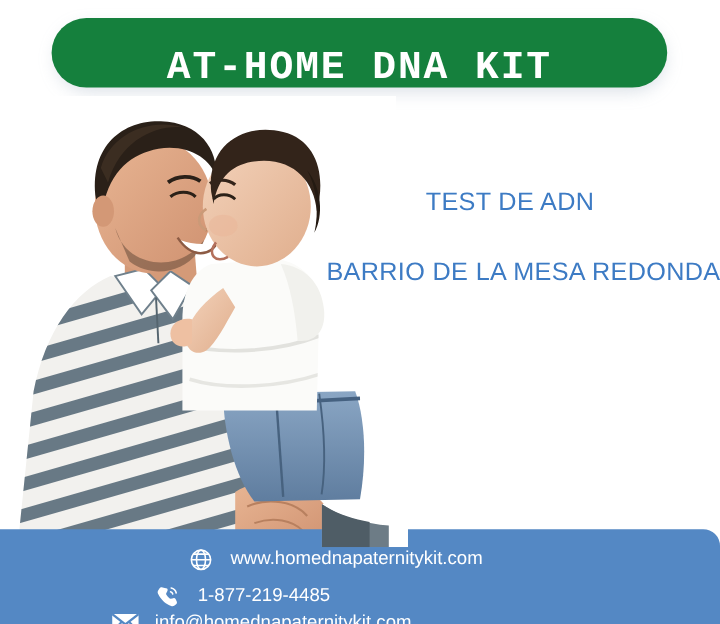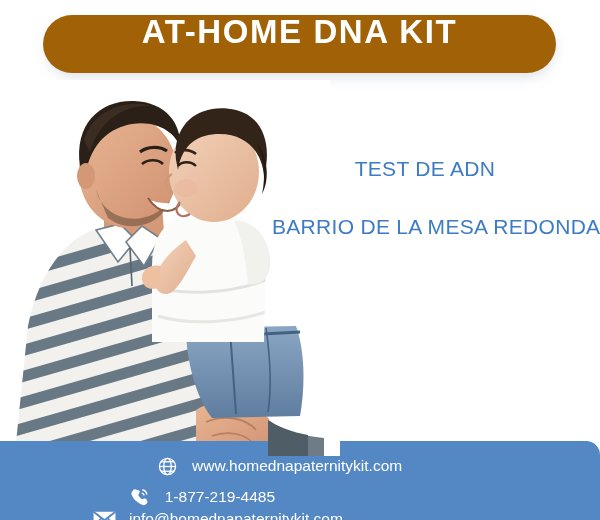--- a/index.html
+++ b/index.html
@@ -29,24 +29,25 @@
     background: rgba(120, 140, 165, 0.28);
     filter: blur(7px);
   }
   .banner {
     position: absolute;
     left: 43px;
     top: 15px;
     width: 513px;
     height: 58px;
     border-radius: 29px;
-    background: #a16207;
+    background: #15803d;
     display: flex;
-    align-items: flex-start;
+    align-items: flex-end;
     justify-content: center;
+    font-family: Liberation Mono, monospace;
   }
   .banner-title {
     color: #ffffff;
     font-size: 33px;
     font-weight: bold;
     letter-spacing: 1.6px;
     white-space: nowrap;
     line-height: 1;
   }
 

